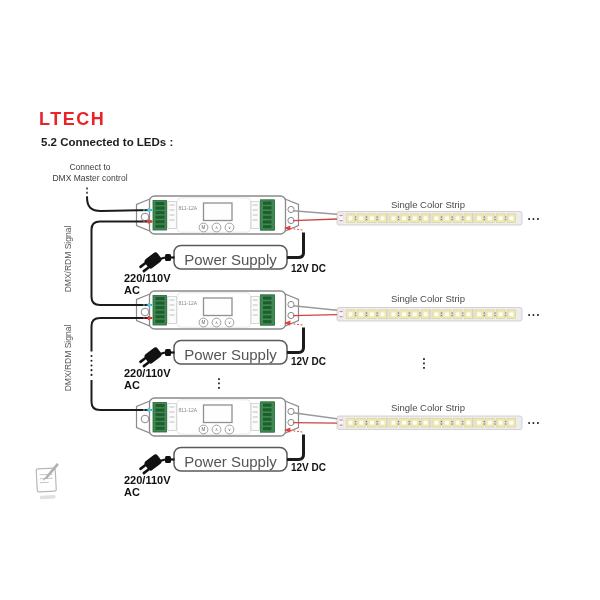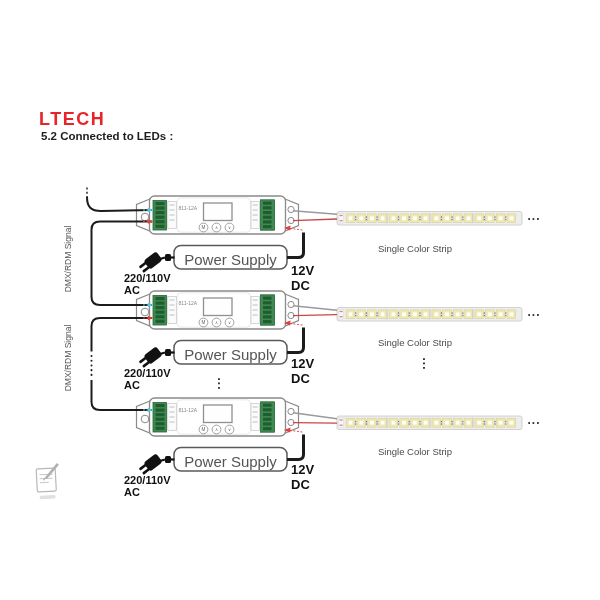--- a/index.html
+++ b/index.html
@@ -2,31 +2,31 @@
 <html><head>
 <meta charset="utf-8">
 <style>
   html,body{margin:0;padding:0;background:#fff;}
   #canvas{position:relative;width:600px;height:600px;background:#ffffff;overflow:hidden;
           font-family:Liberation Sans, sans-serif;padding-left:12px;}
   #diagram-svg{position:absolute;left:0;top:0;}
   .abs{position:absolute;}
   .logo{left:39px;top:109px;font-size:18px;font-weight:800;letter-spacing:1.5px;color:#e8232a;}
   .doc-title{right:50px;top:115px;width:280px;text-align:right;font-size:9.5px;color:#2e2e2e;word-spacing:2px;}
-  .heading{left:41px;top:130px;font-size:11.5px;font-weight:700;color:#1d1d1d;}
+  .heading{left:41px;top:136px;font-size:11.5px;font-weight:700;color:#1d1d1d;}
   .connect{left:40px;top:162px;width:100px;text-align:center;font-size:8.5px;line-height:10.5px;color:#3c3c3c;}
   .vlabel{width:90px;height:12px;text-align:center;font-size:8.5px;color:#555;transform:rotate(-90deg);}
   .v1{left:24px;top:253px;} .v2{left:24px;top:352px;}
-  .striplabel{left:335px;width:160px;text-align:center;font-size:9.5px;color:#4a4a4a;margin-top:44px;}
+  .striplabel{left:348px;width:160px;text-align:center;font-size:9.5px;color:#4a4a4a;}
   .s1{top:199px;} .s2{top:293px;} .s3{top:402px;}
   .pslabel{left:174px;width:113px;text-align:center;font-size:15px;color:#555;}
   .p1{top:251px;} .p2{top:346px;} .p3{top:453px;}
   .aclabel{left:124px;width:60px;font-size:11px;font-weight:700;color:#111;}
   .a1{top:272px;} .a2{top:367px;} .a3{top:474px;}
-  .dclabel{left:291px;width:40px;font-size:13px;font-weight:700;color:#111;}
+  .dclabel{left:291px;width:40px;font-size:10px;font-weight:700;color:#111;}
   .d1{top:263px;} .d2{top:356px;} .d3{top:462px;}
   .hdots{width:22px;text-align:center;font-size:12px;font-weight:700;letter-spacing:1px;color:#333;}
   .h1{left:523px;top:209px;} .h2{left:523px;top:305px;} .h3{left:523px;top:413px;}
   .vdots{width:20px;height:14px;text-align:center;font-size:12px;font-weight:700;letter-spacing:1px;color:#333;transform:rotate(90deg);}
   .vd1{left:212px;top:377px;} .vd2{left:417px;top:357px;}
 </style>
 </head>
 <body>
 
 <div id="canvas">
@@ -227,20 +227,24 @@
     <line x1="3" y1="17" x2="12" y2="17" stroke="#c8c8c8" stroke-width="1"></line>
     <line x1="22" y1="-1" x2="9" y2="13" stroke="#b0b0b0" stroke-width="2.6"></line>
     <polygon points="9,13 7,15.5 6.5,12.5" fill="#b0b0b0"></polygon>
     <rect x="2" y="30" width="16" height="3.5" rx="1.7" fill="#e0e0e0"></rect>
   </g>
 </svg>
 
 <div class="abs logo">LTECH</div>
 <div class="abs heading">5.2 Connected to LEDs :</div>
 
+<div class="abs connect">
+  <div>Connect to</div>
+  <div>DMX Master control</div>
+</div>
 
 <div class="abs vlabel v1">DMX/RDM Signal</div>
 <div class="abs vlabel v2">DMX/RDM Signal</div>
 
 <div class="abs striplabel s1">Single Color Strip</div>
 <div class="abs striplabel s2">Single Color Strip</div>
 <div class="abs striplabel s3">Single Color Strip</div>
 
 <div class="abs pslabel p1">Power Supply</div>
 <div class="abs pslabel p2">Power Supply</div>

